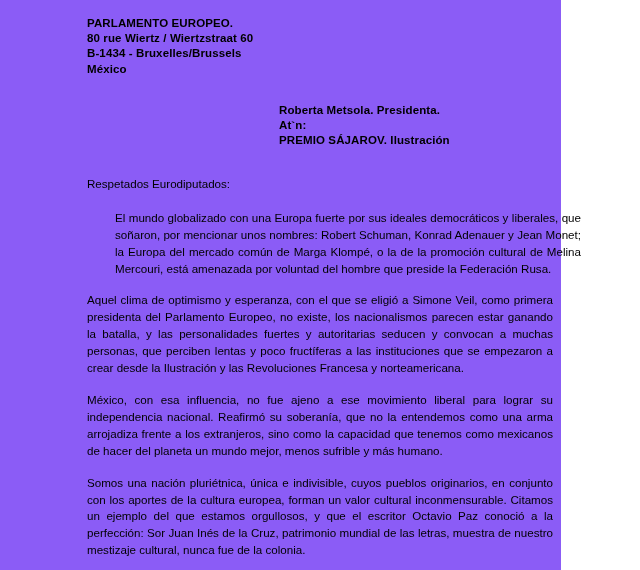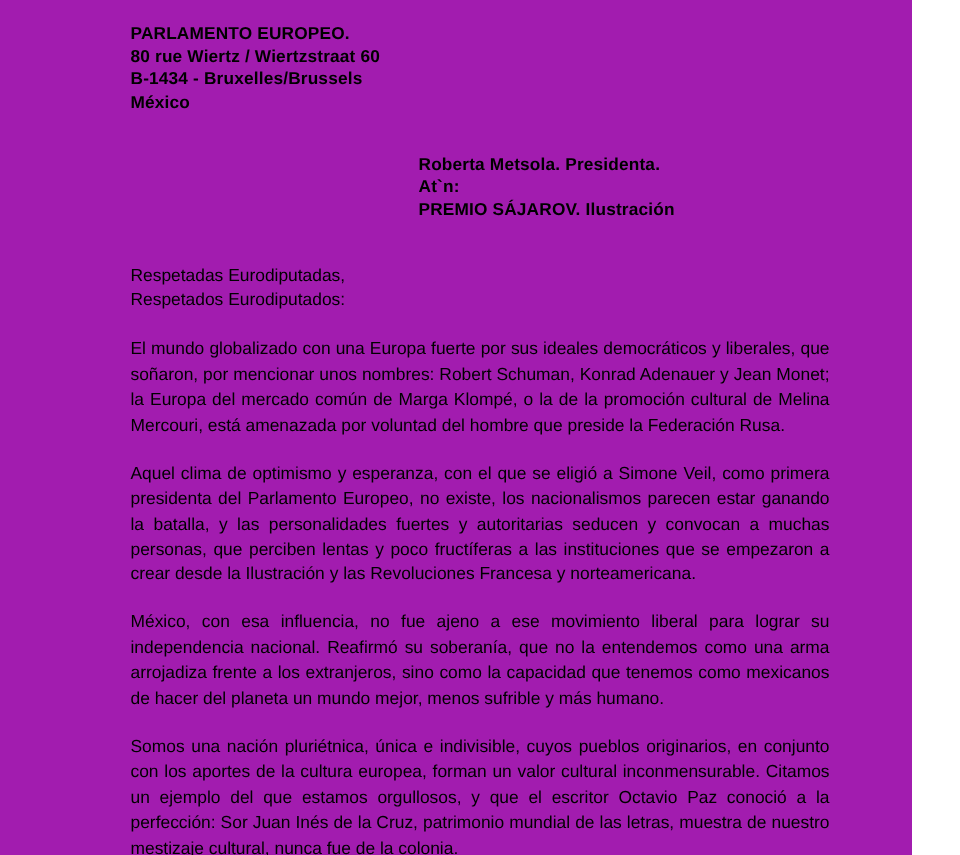--- a/index.html
+++ b/index.html
@@ -12,23 +12,23 @@
     width: 640px;
     height: 570px;
     overflow: hidden;
     font-family: "Liberation Sans", "DejaVu Sans", sans-serif;
     color: #000000;
     -webkit-font-smoothing: antialiased;
   }
 
   .page {
     position: relative;
-    width: 608px;
+    width: 561px;
     height: 570px;
-    background: #a21caf;
+    background: #8b5cf6;
     box-sizing: border-box;
     padding: 16px 88px 0 87px;
   }
 
   
   .letterhead {
     font-weight: bold;
     font-size: 11.5px;
     line-height: 15.2px;
     letter-spacing: 0.01em;
@@ -69,20 +69,21 @@
     margin: 15px 0 0 0;
     font-size: 11.6px;
     line-height: 16.9px;
     text-align: justify;
     text-justify: inter-word;
     hyphens: none;
     width: 466px;
   }
   .para:first-child {
     margin-top: 18px;
+    margin-left: 28px;
   }
 </style>
 </head>
 <body>
 
 <div class="page">
 
   <div class="letterhead">
     <div class="lh-line">PARLAMENTO EUROPEO.</div>
     <div class="lh-line">80 rue Wiertz / Wiertzstraat 60</div>
@@ -90,21 +91,20 @@
     <div class="lh-line">México</div>
   </div>
 
   <div class="attention">
     <div class="att-line">Roberta Metsola. Presidenta.</div>
     <div class="att-line">At`n:</div>
     <div class="att-line">PREMIO SÁJAROV. Ilustración</div>
   </div>
 
   <div class="salutation">
-    <div class="sal-line">Respetadas Eurodiputadas,</div>
     <div class="sal-line">Respetados Eurodiputados:</div>
   </div>
 
   <div class="body-copy">
     <p class="para">El mundo globalizado con una Europa fuerte por sus ideales democráticos y liberales, que soñaron, por mencionar unos nombres: Robert Schuman, Konrad Adenauer y Jean Monet; la Europa del mercado común de Marga Klompé, o la de la promoción cultural de Melina Mercouri, está amenazada por voluntad del hombre que preside la Federación Rusa.</p>
     <p class="para">Aquel clima de optimismo y esperanza, con el que se eligió a Simone Veil, como primera presidenta del Parlamento Europeo, no existe, los nacionalismos parecen estar ganando la batalla, y las personalidades fuertes y autoritarias seducen y convocan a muchas personas, que perciben lentas y poco fructíferas a las instituciones que se empezaron a crear desde la Ilustración y las Revoluciones Francesa y norteamericana.</p>
     <p class="para">México, con esa influencia, no fue ajeno a ese movimiento liberal para lograr su independencia nacional. Reafirmó su soberanía, que no la entendemos como una arma arrojadiza frente a los extranjeros, sino como la capacidad que tenemos como mexicanos de hacer del planeta un mundo mejor, menos sufrible y más humano.</p>
     <p class="para">Somos una nación pluriétnica, única e indivisible, cuyos  pueblos originarios, en conjunto con  los aportes de la cultura europea, forman un valor cultural inconmensurable. Citamos un ejemplo del que estamos orgullosos, y  que  el escritor Octavio Paz conoció a la perfección: Sor Juan Inés de la Cruz, patrimonio mundial de las letras, muestra de nuestro mestizaje cultural, nunca fue de la colonia.</p>
 
   </div>

